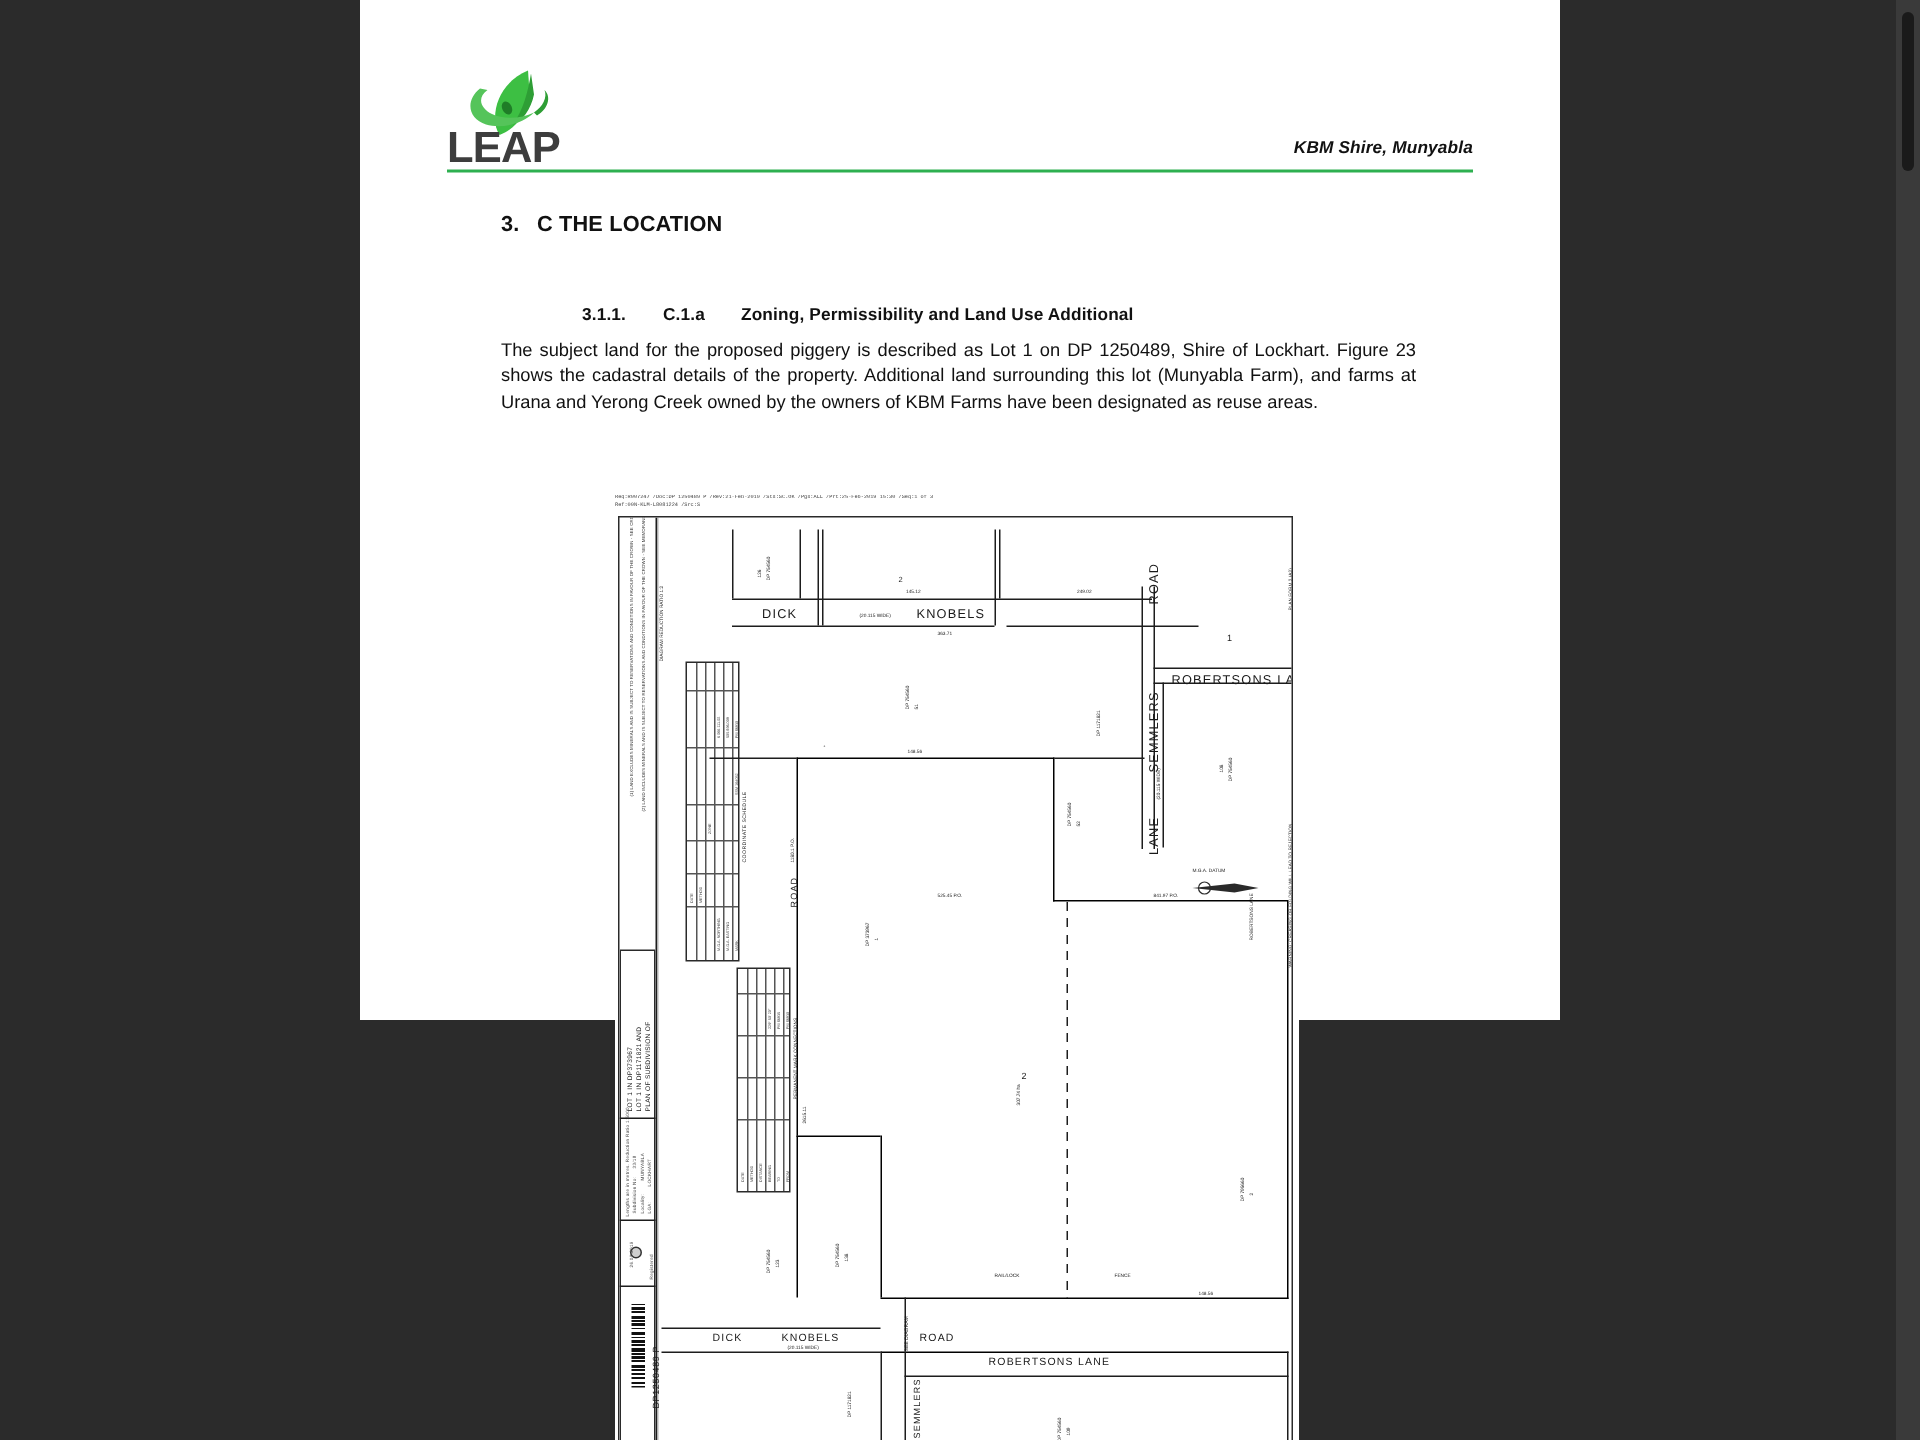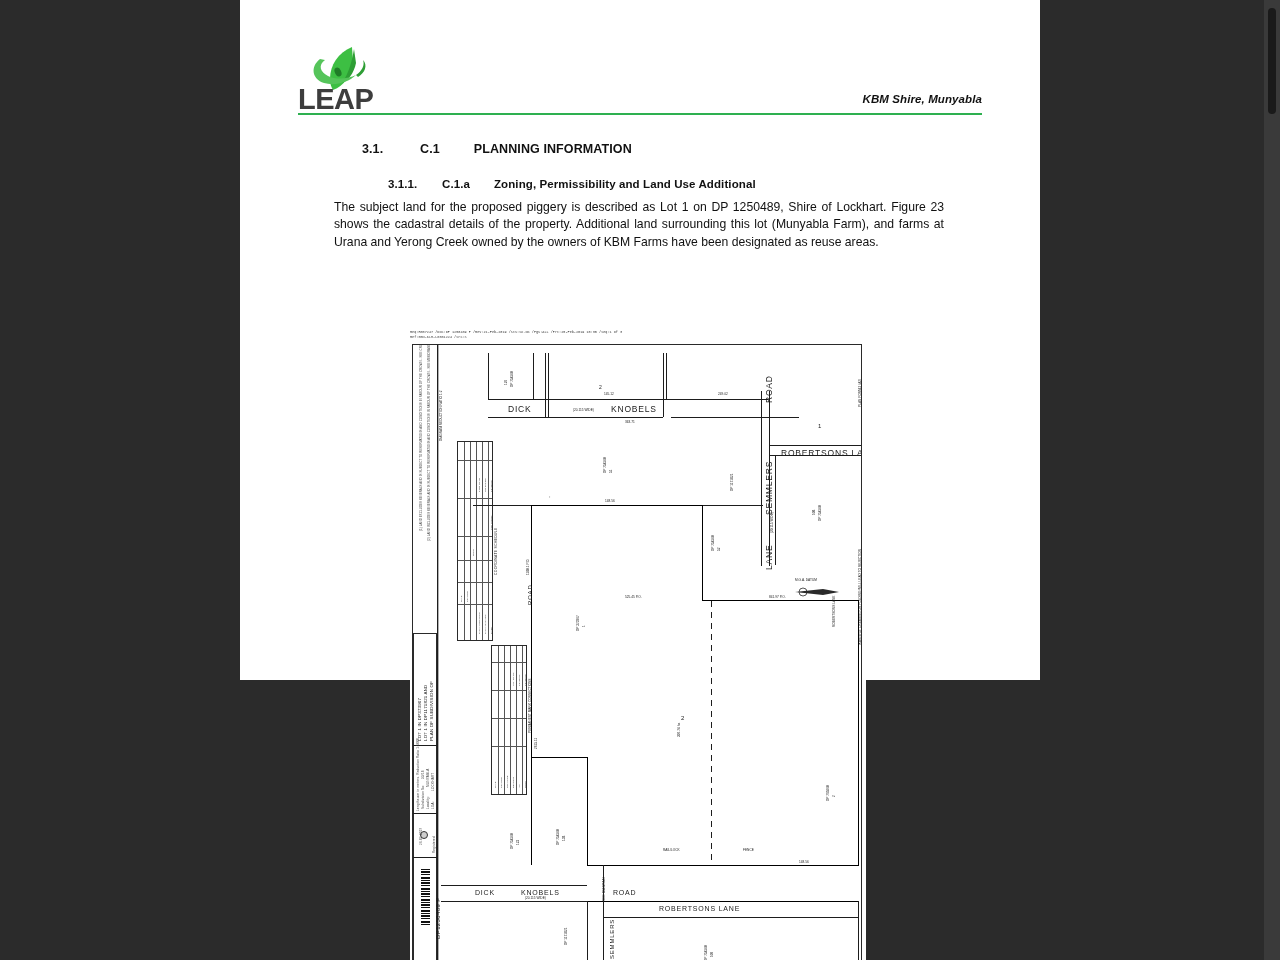--- a/index.html
+++ b/index.html
@@ -66,21 +66,21 @@
   .h2 {
     font-size: 12.5px; font-weight: 700; color: #111;
     margin: 0 0 22px 28px; letter-spacing: 0.1px;
   }
   .h2 .num { display: inline-block; width: 58px; }
   .h3 {
     font-size: 11.5px; font-weight: 700; color: #111;
     margin: 0 0 9px 54px; letter-spacing: 0.1px;
   }
   .h3 .num { display: inline-block; width: 54px; }
-  .h3 .sub { display: inline-block; width: 52px; }
+  .h3 .sub { display: inline-block; width: 52px; margin-top: 22px; }
   .para {
     font-size: 12.2px; color: #111; line-height: 1.42;
     text-align: justify; margin: 0;
   }
   
   #figure {
     position: absolute;
     left: 170px; top: 330px;
     width: 456px; height: 630px;
     overflow: hidden;
@@ -181,22 +181,22 @@
           <path d="M48 30 C54 26 57 20 55 15 C60 20 57 28 50 32 Z" fill="#2e9e35"></path>
           <ellipse cx="30" cy="27" rx="3.2" ry="4.6" fill="#1f7d27" transform="rotate(-25 30 27)"></ellipse>
         </svg>
         <div id="logo-word">LEAP</div>
       </div>
       <div id="header-right">KBM Shire, Munyabla</div>
     </div>
     <div id="header-rule"></div>
 
     <div id="content">
-      <div class="h2">
-        <span class="num">3.1.</span><span>C.1</span><span style="display:inline-block;width:34px"></span><span>PLANNING INFORMATION</span>
+      <div class="h1">
+        <span class="num">3.</span><span>C  THE LOCATION</span>
       </div>
       <div class="h3">
         <span class="num">3.1.1.</span><span class="sub">C.1.a</span><span>Zoning, Permissibility and Land Use Additional</span>
       </div>
       <p class="para">The subject land for the proposed piggery is described as Lot 1 on DP 1250489, Shire of Lockhart. Figure 23 shows the cadastral details of the property. Additional land surrounding this lot (Munyabla Farm), and farms at Urana and Yerong Creek owned by the owners of KBM Farms have been designated as reuse areas.</p>
     </div>
 
     <div id="figure">
 
       <div id="plan-meta">

